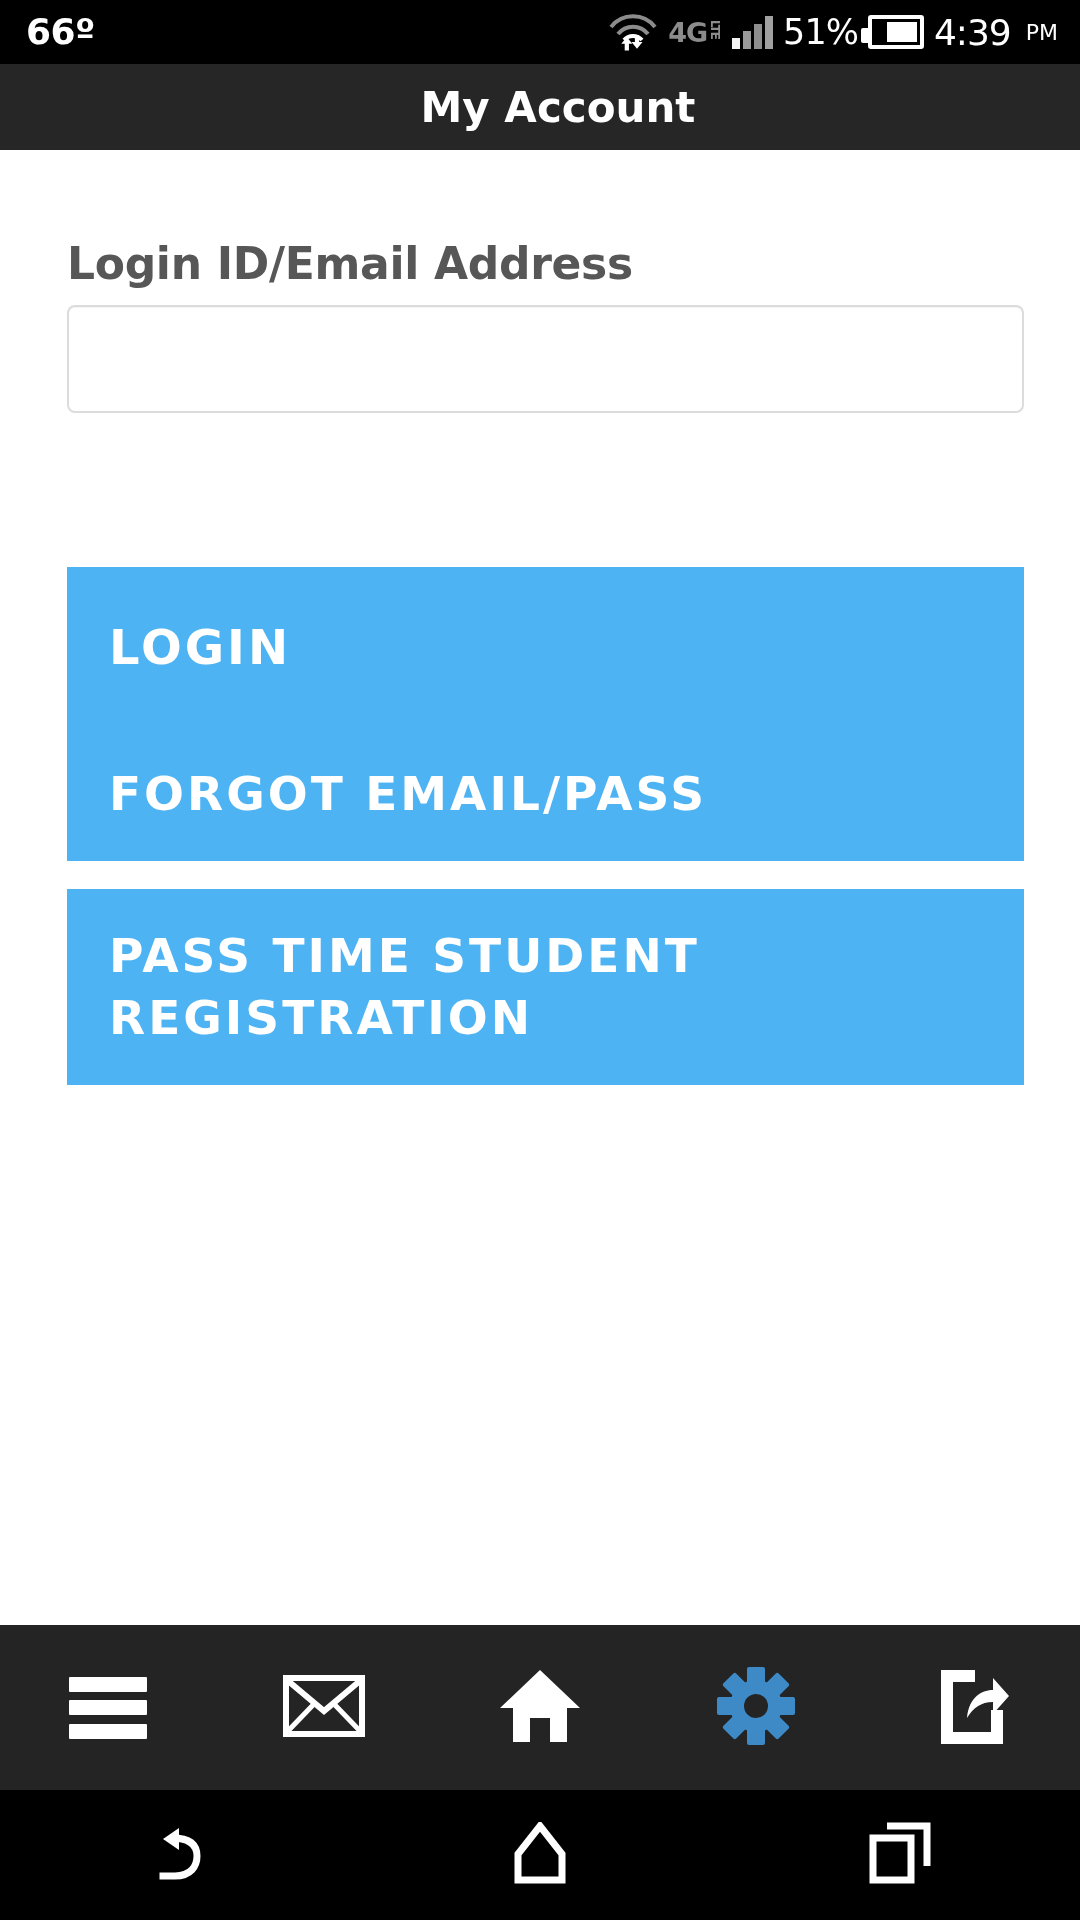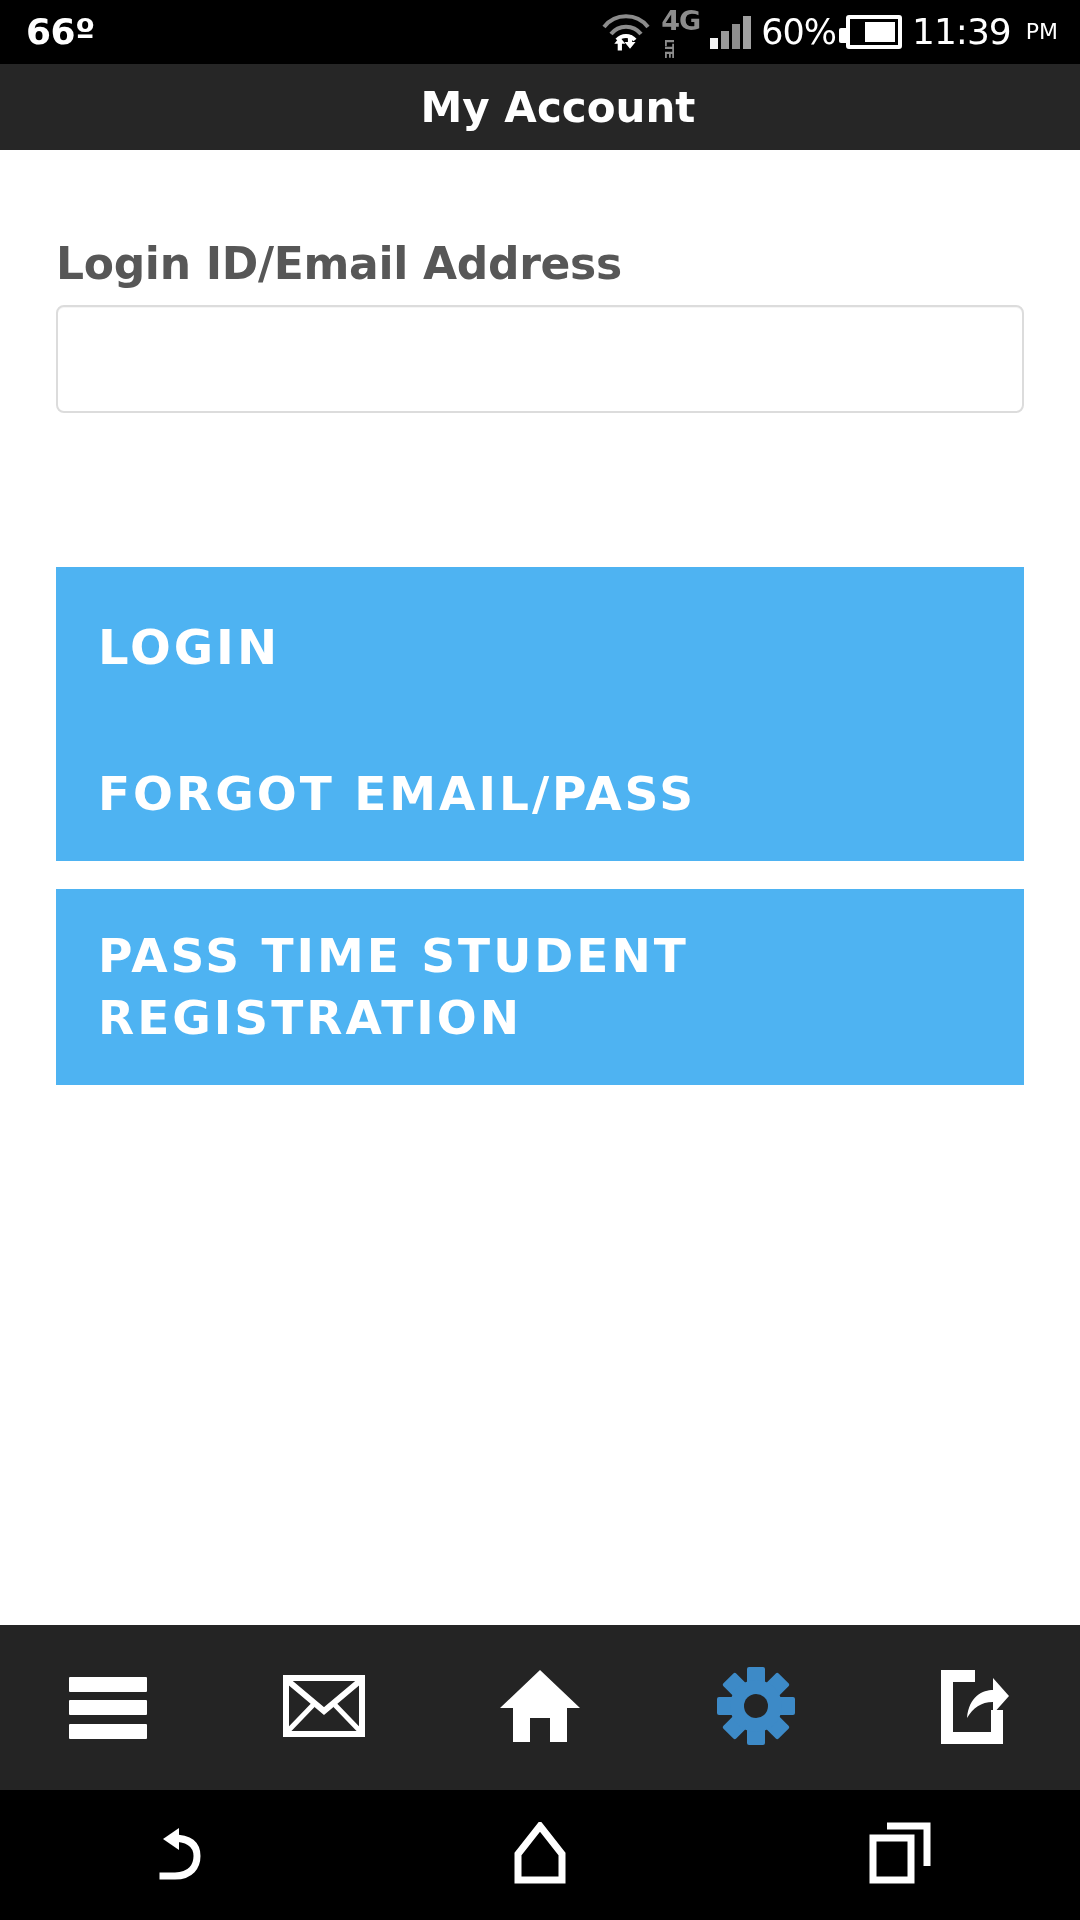--- a/index.html
+++ b/index.html
@@ -15,21 +15,21 @@
   .statusbar{
     position:absolute; top:0; left:0; width:1080px; height:64px;
     background:#000000; color:#ffffff;
     display:flex; align-items:center; justify-content:space-between;
     padding:0 22px 0 26px;
   }
   .sb-left{ display:flex; align-items:center; }
   .sb-temp{ font-size:36px; font-weight:bold; letter-spacing:-0.5px; line-height:1;}
   .sb-right{ display:flex; align-items:center; gap:10px; }
   .sb-wifi{ position:relative; width:50px; height:44px; }
-  .sb-4g{ font-size:27px; font-weight:bold; color:#8c8c8c; letter-spacing:-1px; display:flex; align-items:flex-start;flex-direction:column;}
+  .sb-4g{ font-size:27px; font-weight:bold; color:#8c8c8c; letter-spacing:-1px; display:flex; align-items:flex-start;}
   .sb-4g .lte{ font-size:12px; font-weight:bold; writing-mode:vertical-rl; letter-spacing:-1px; margin-left:1px; margin-top:3px;}
   .sb-bars{ display:flex; align-items:flex-end; gap:3px; height:34px; }
   .sb-bars i{ display:block; width:8px; background:#ffffff; }
   .sb-bars i:nth-child(1){ height:11px; background:#f2f2f2;}
   .sb-bars i:nth-child(2){ height:18px; background:#9a9a9a;}
   .sb-bars i:nth-child(3){ height:25px; background:#8e8e8e;}
   .sb-bars i:nth-child(4){ height:33px; background:#a0a0a0;}
   .sb-batt-pct{ font-size:35px; font-weight:500; letter-spacing:-1px; }
   .sb-batt{ position:relative; width:56px; height:34px; border:4px solid #fff; border-radius:3px; display:flex; align-items:center; }
   .sb-batt:before{ content:""; position:absolute; left:-11px; top:9px; width:8px; height:15px; background:#fff; border-radius:2px 0 0 2px;}
@@ -40,21 +40,21 @@
   
   .titlebar{
     position:absolute; top:64px; left:0; width:1080px; height:86px;
     background:#262626; display:flex; align-items:center; justify-content:center;padding-left:36px;
   }
   .titlebar .t{ color:#ffffff; font-size:42px; font-weight:bold; letter-spacing:0px; }
 
   
   .content{
     position:absolute; top:150px; left:0; width:1080px; height:1475px;
-    background:#ffffff; overflow:hidden;
+    background:#ffffff; overflow:hidden;padding-left:11px;
   }
   .field{ padding:0 56px; }
   .field-label{
     color:#575757; font-size:44px; font-weight:bold; letter-spacing:-0.3px;
   }
   .field-input{
     margin-top:16px; width:100%; height:108px;
     border:2px solid #dcdcdc; border-radius:8px; background:#ffffff;
     box-shadow: 0 1px 0 rgba(0,0,0,0.04) inset;
     font-family:"DejaVu Sans", sans-serif; font-size:36px; color:#333;
@@ -122,27 +122,27 @@
           <span class="lte">LTE</span>
       </span>
 
       <span class="sb-bars">
         <i></i>
           <i></i>
           <i></i>
           <i></i>
       </span>
 
-      <span class="sb-batt-pct">60%</span>
+      <span class="sb-batt-pct">51%</span>
 
       <span class="sb-batt">
           <span class="fill"></span>
         </span>
 
-      <span class="sb-time">11:39</span>
+      <span class="sb-time">4:39</span>
       <span class="sb-ampm">PM</span>
     </div>
   </div>
 
   <div class="titlebar">
     <span class="t">My Account</span>
   </div>
 
   <div class="content">
 

